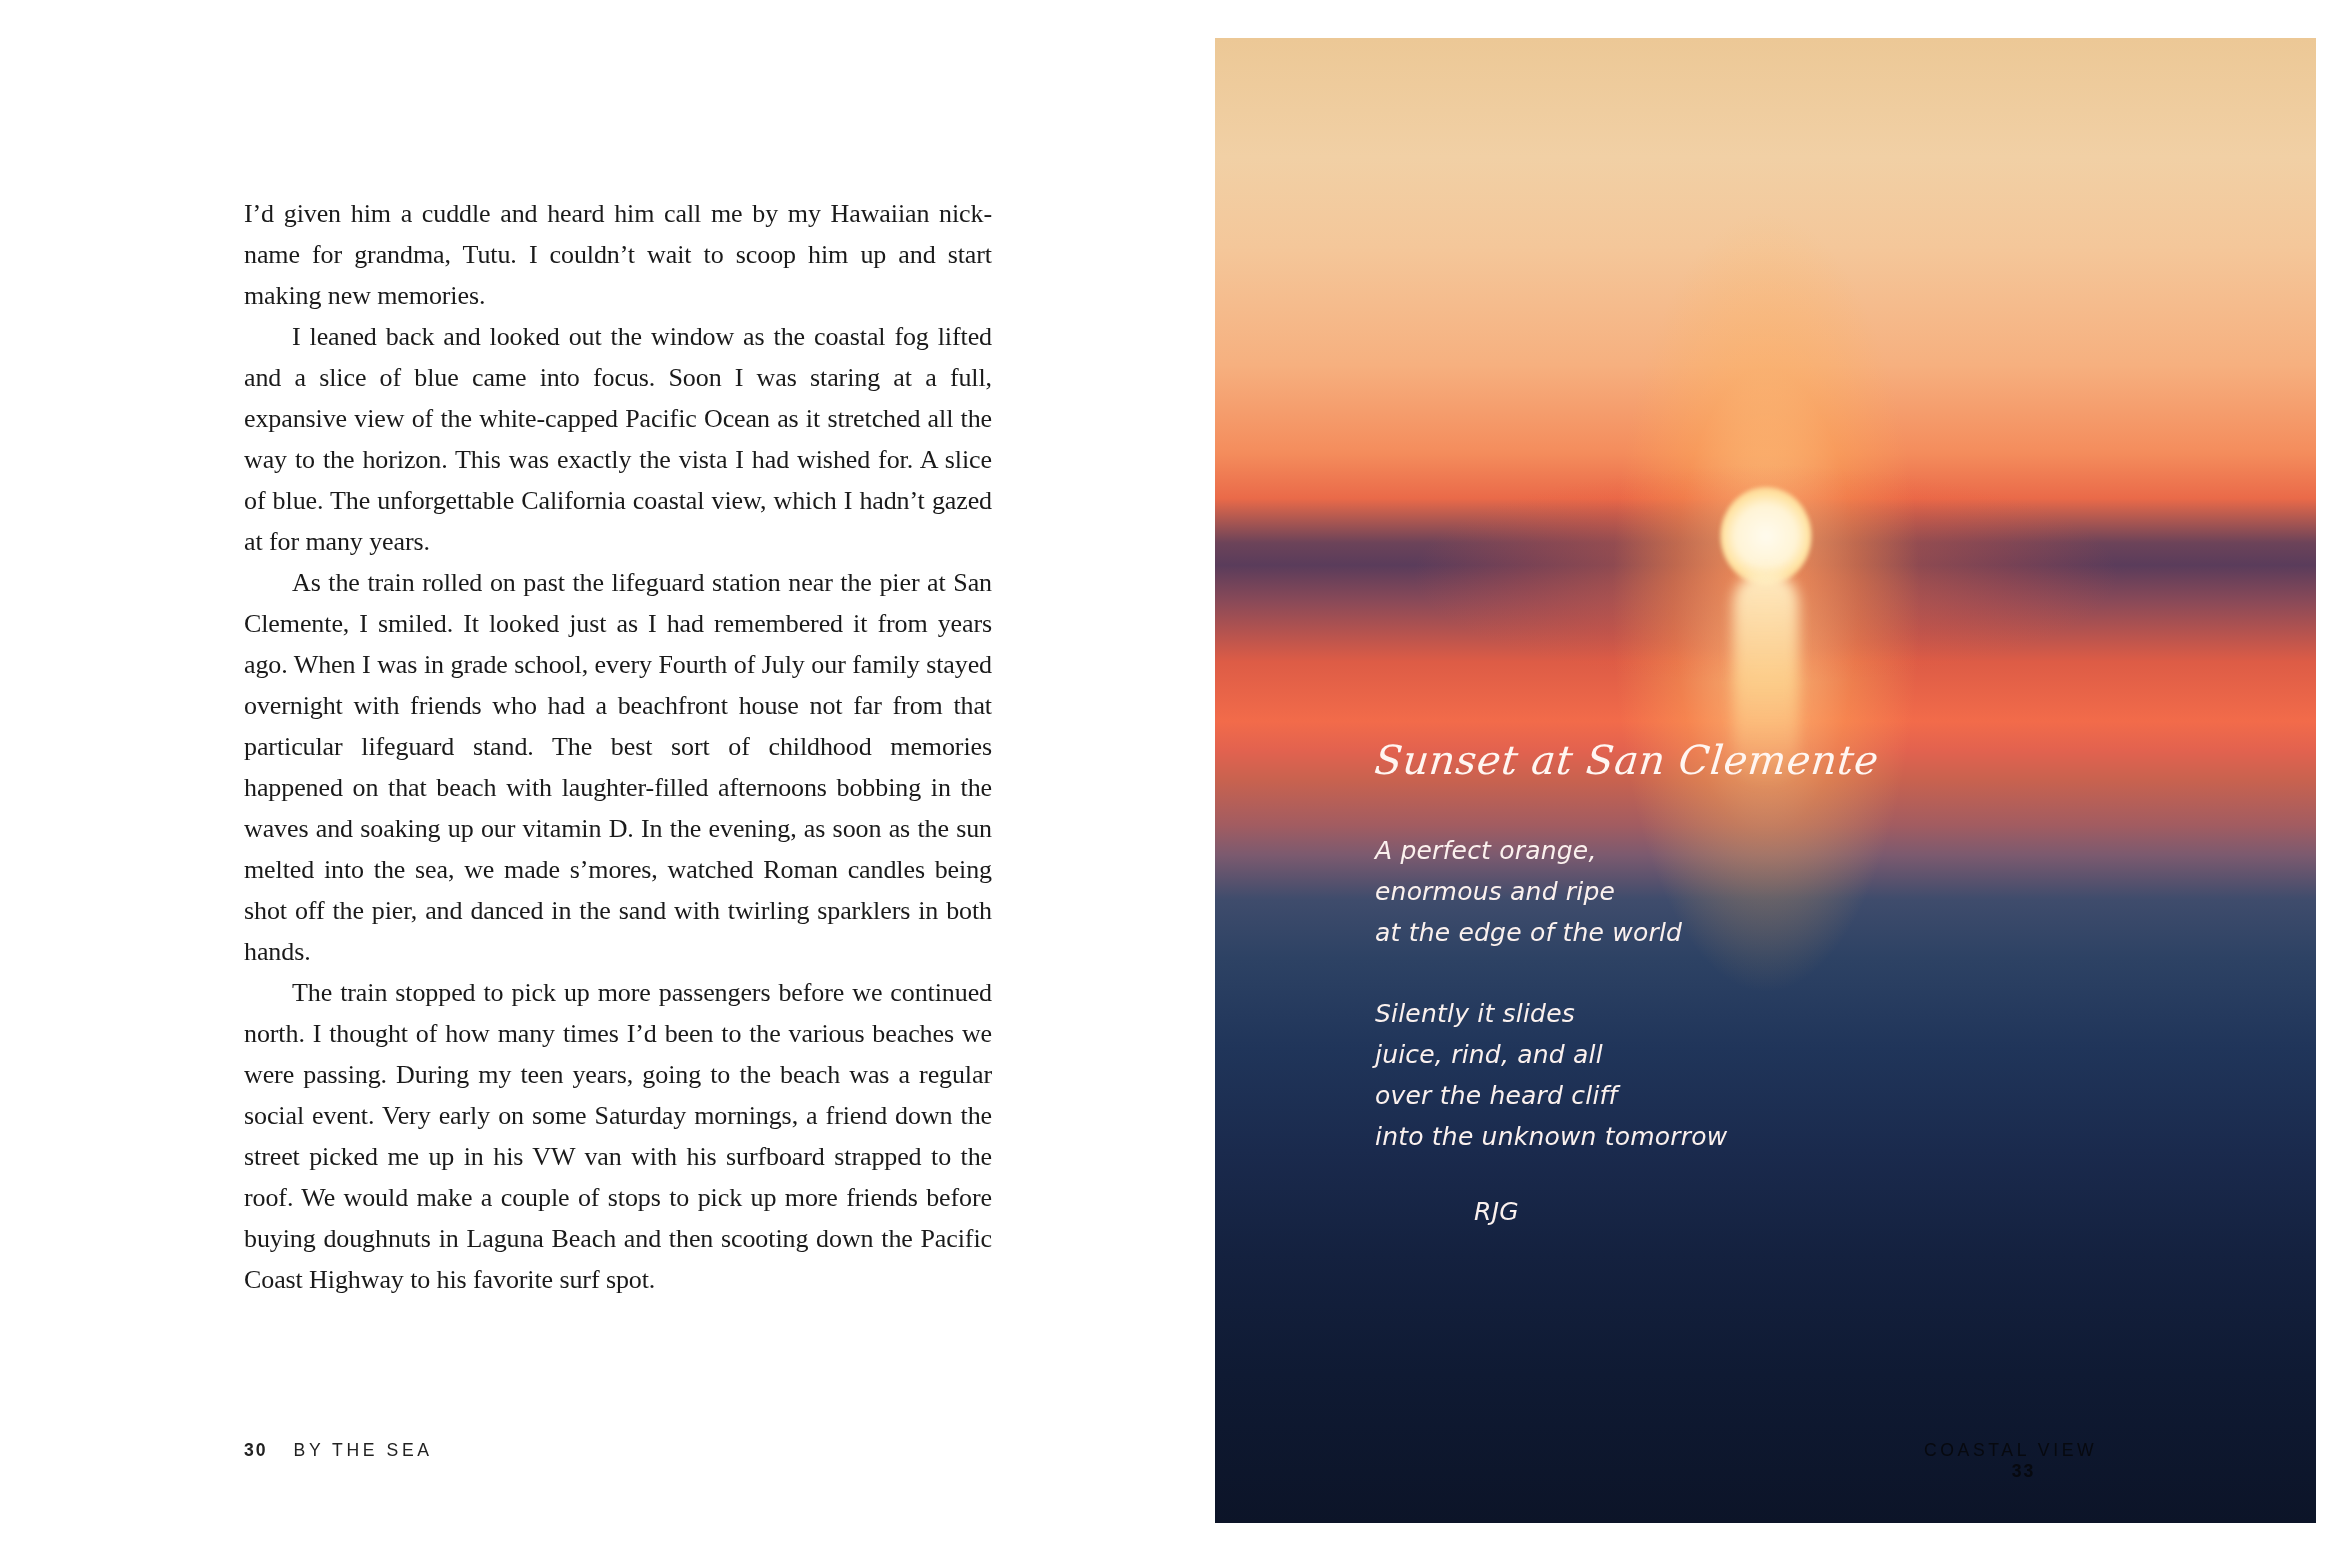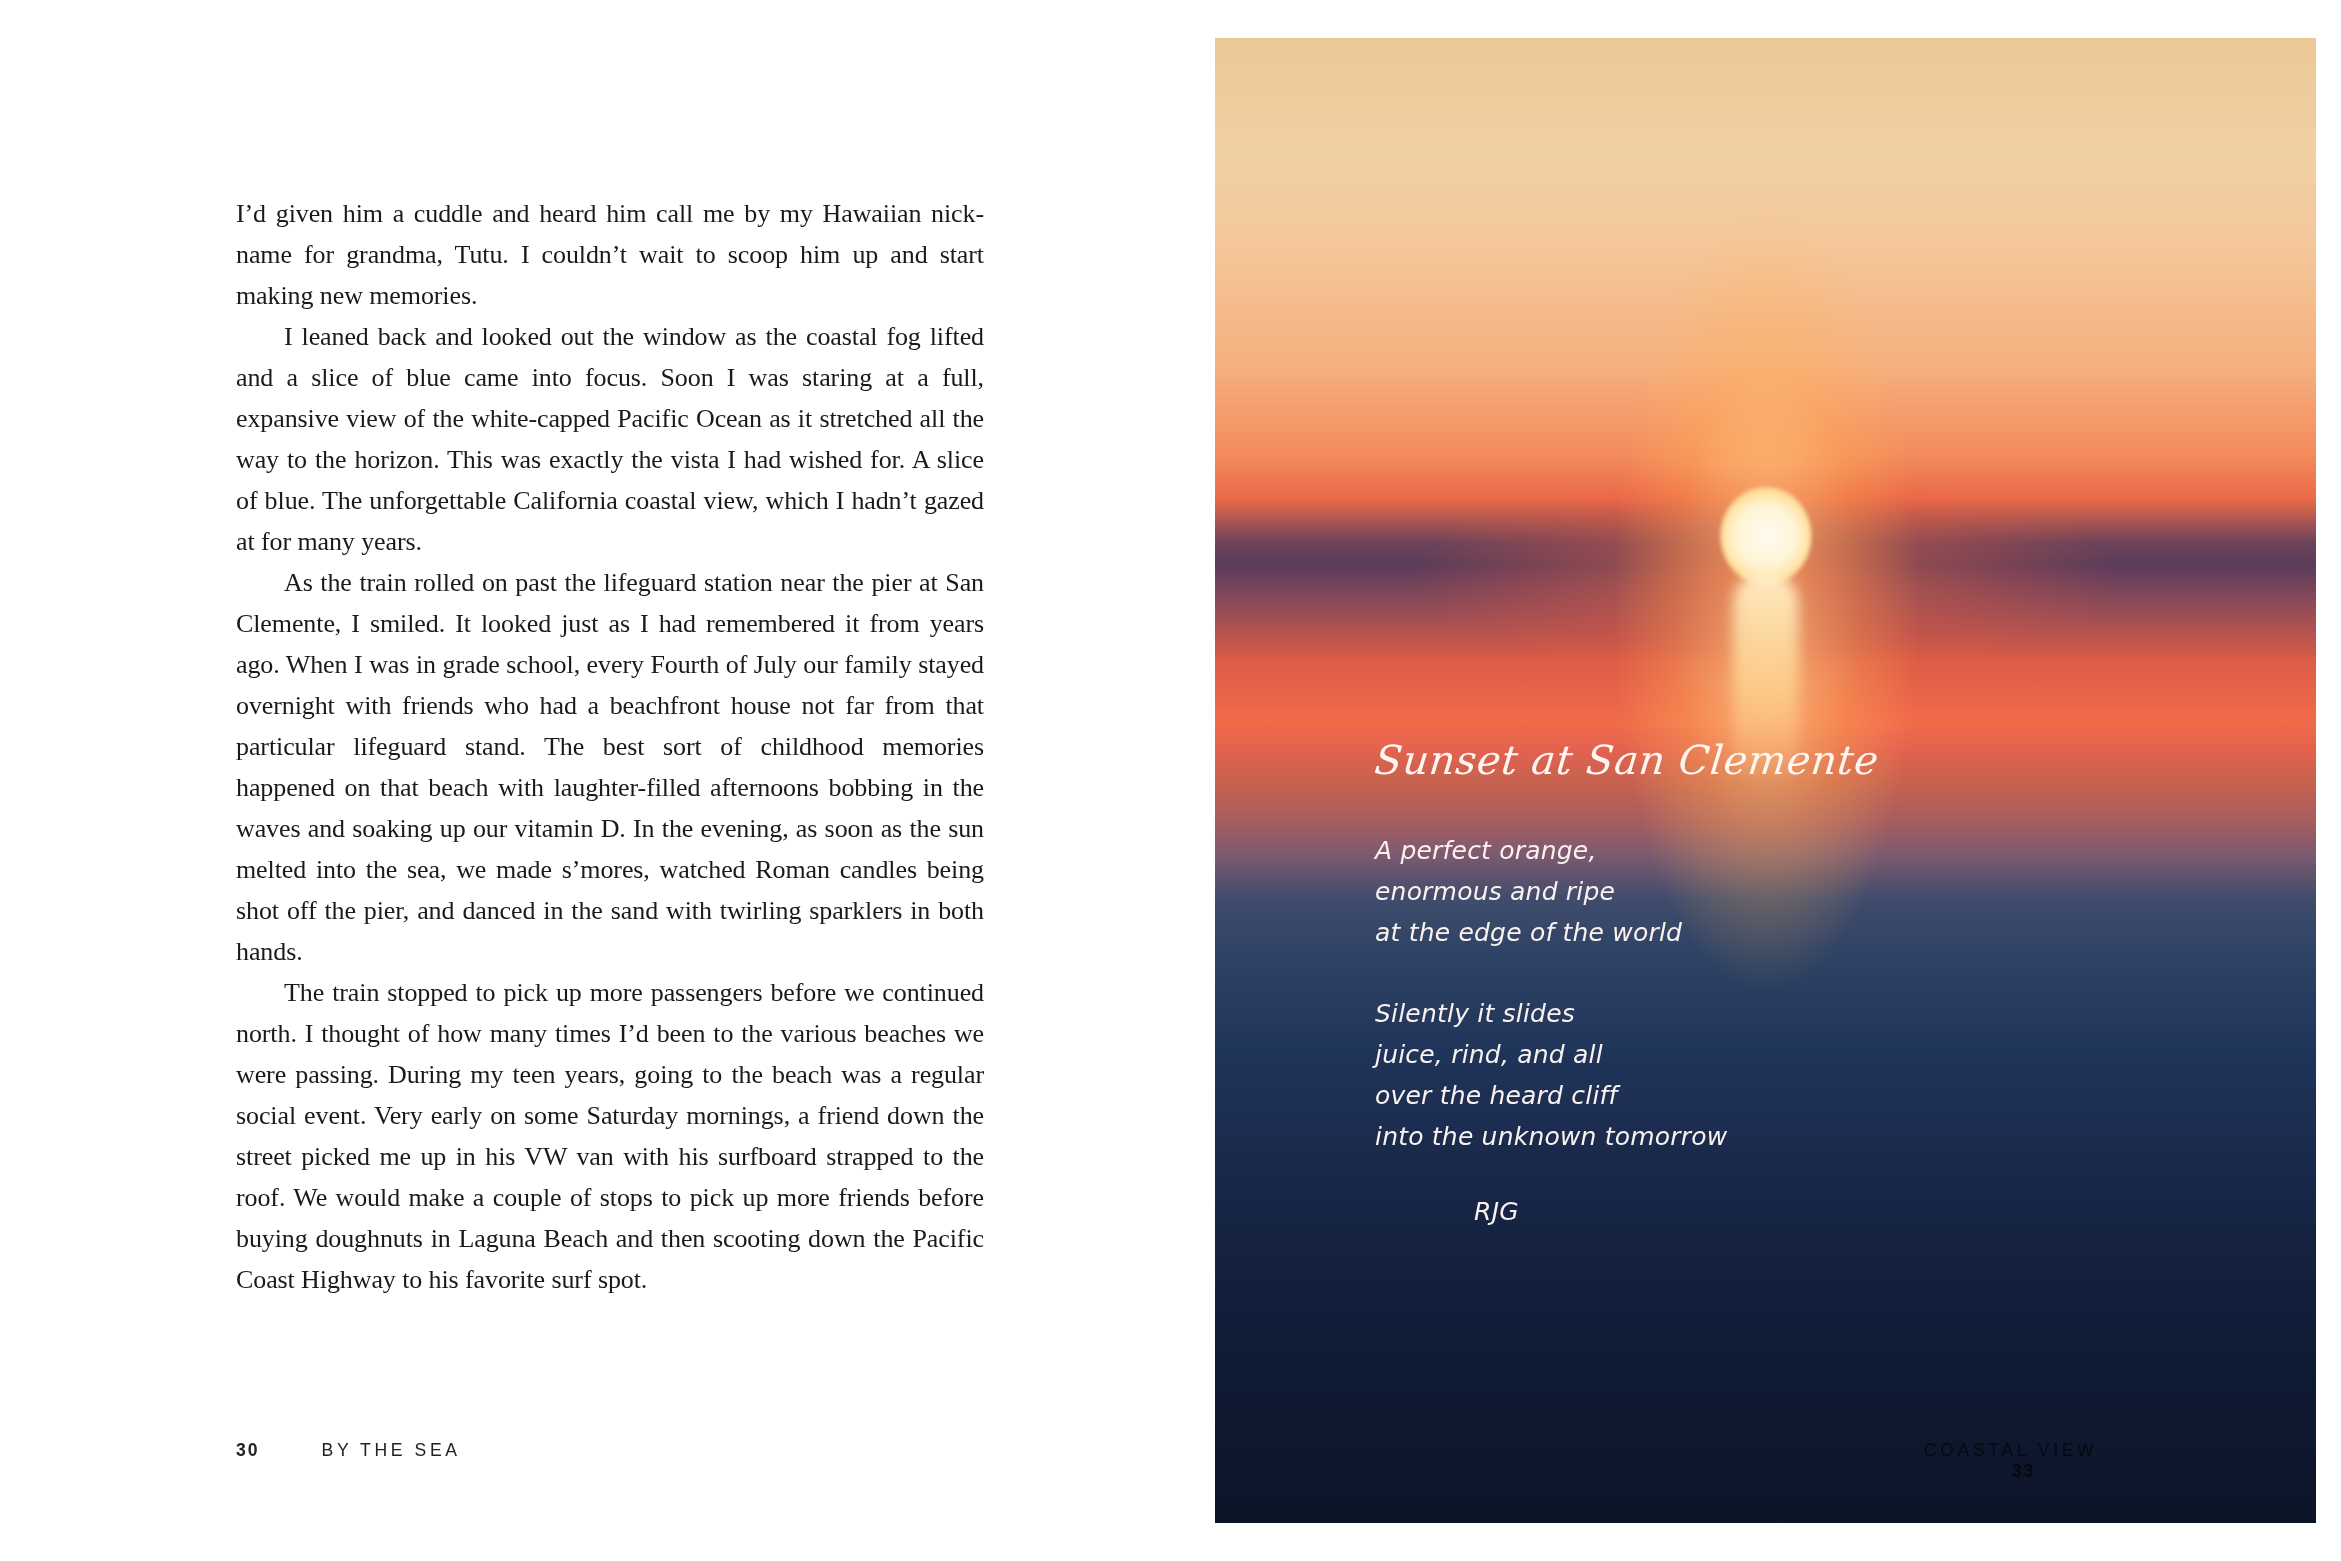--- a/index.html
+++ b/index.html
@@ -3,32 +3,32 @@
 <meta charset="utf-8">
 <style>
   html, body { margin: 0; padding: 0; }
   body {
     width: 2342px; height: 1561px; background: #ffffff; position: relative; overflow: hidden;
     font-family: "Liberation Serif", "DejaVu Serif", serif; color: #1a1a1a;
   }
   .spread { position: absolute; inset: 0; }
 
   
-  .left-page { position: absolute; left: 4px; top: 0; width: 1171px; height: 1457px; }
+  .left-page { position: absolute; left: 12px; top: 0; width: 1171px; height: 1457px; }
   .body-text {
     position: absolute; left: 232px; top: 193px; width: 748px;
     font-size: 26px; line-height: 41px; text-align: justify; hyphens: manual;
     letter-spacing: -0.1px;
   }
   .body-text p { margin: 0; }
   .body-text p.indent { text-indent: 48px; }
   .footer-left {
     position: absolute; left: 232px; top: 1440px;
     font-family: "Liberation Sans", "DejaVu Sans", sans-serif; font-size: 17.6px;
-    letter-spacing: 3.3px; color: #222; display: flex; align-items: center; gap: 36px;
+    letter-spacing: 3.3px; color: #222; display: flex; align-items: center;
   }
   .folio { font-weight: bold; letter-spacing: 2px; margin-right: 26px; }
   .running-head { letter-spacing: 3.6px; }
 
   
   .photo {
     position: absolute; left: 1215px; top: 38px; width: 1101px; height: 1485px; overflow: hidden;
     background:
       linear-gradient(180deg,
         #ecc896 0%, #f1d0a5 8%, #f4c79a 14%, #f6b07f 22%, #f48c5c 28%,

